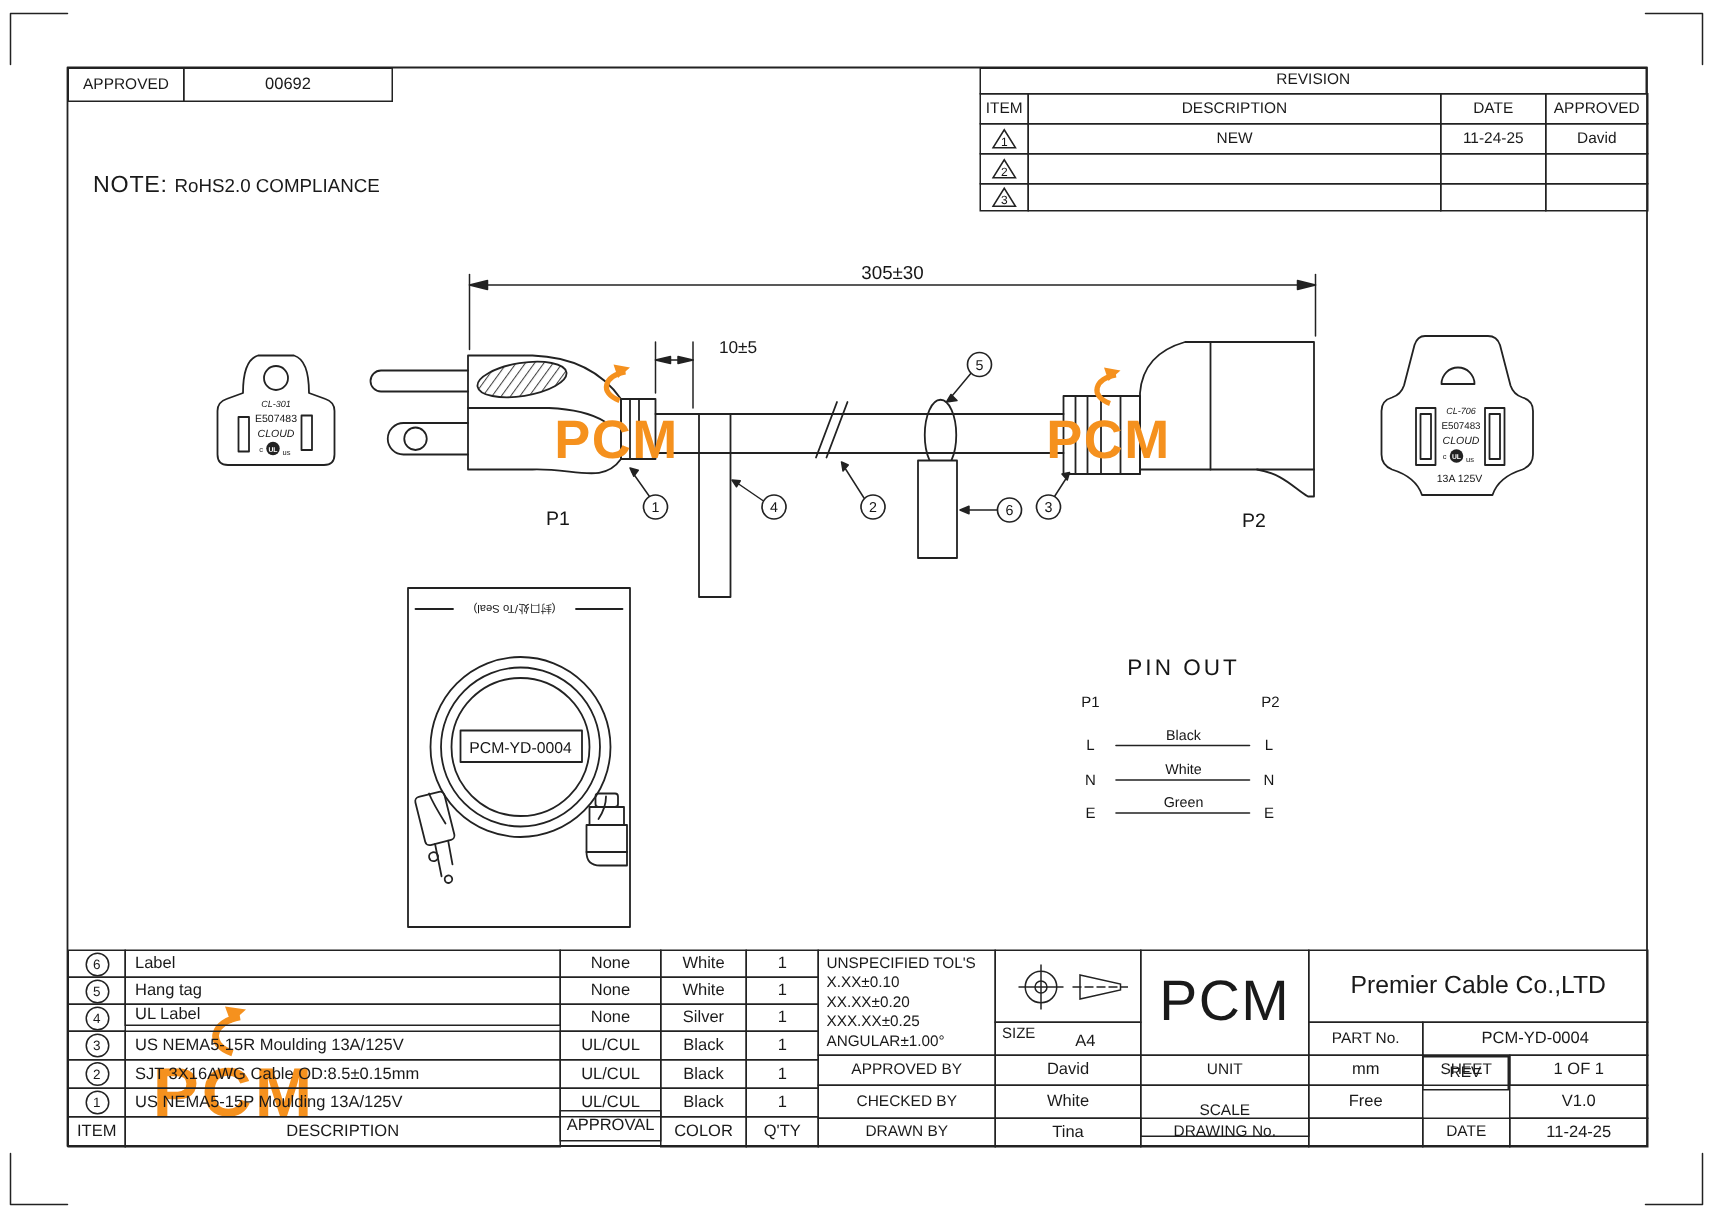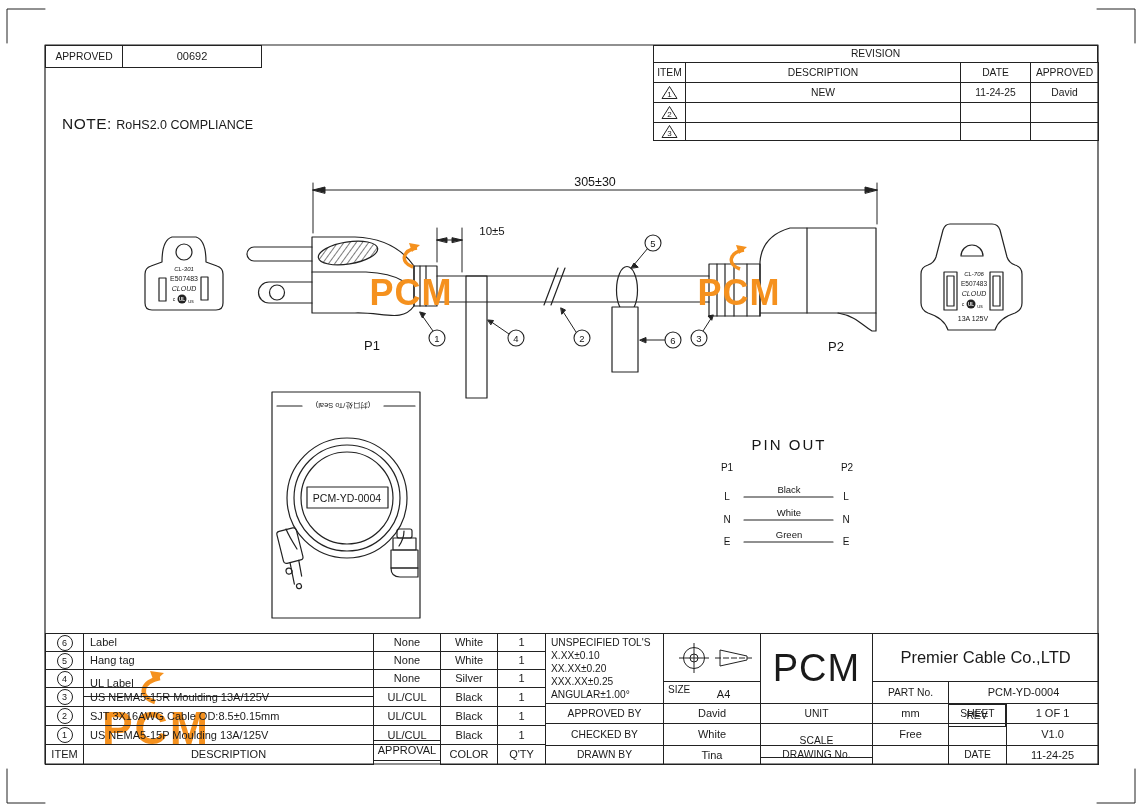--- a/index.html
+++ b/index.html
@@ -303,21 +303,21 @@
         <span class="circ">5</span>
       </div>
     <div class="cell overlay left" style="left:83px;top:651px;width:291px;height:19px">Hang tag</div>
     <div class="cell overlay" style="left:373px;top:651px;width:68px;height:19px">None</div>
     <div class="cell overlay" style="left:440px;top:651px;width:58px;height:19px">White</div>
     <div class="cell overlay" style="left:497px;top:651px;width:49px;height:19px">1</div>
 
     <div class="cell overlay" style="left:45px;top:669px;width:39px;height:19px">
         <span class="circ">4</span>
       </div>
-    <div class="cell overlay left" style="left:83px;top:669px;width:291px;height:28px">UL Label</div>
+    <div class="cell overlay left" style="left:83px;top:669px;width:291px;height:15px">UL Label</div>
     <div class="cell overlay" style="left:373px;top:669px;width:68px;height:19px">None</div>
     <div class="cell overlay" style="left:440px;top:669px;width:58px;height:19px">Silver</div>
     <div class="cell overlay" style="left:497px;top:669px;width:49px;height:19px">1</div>
 
     <div class="cell overlay" style="left:45px;top:687px;width:39px;height:20px">
         <span class="circ">3</span>
       </div>
     <div class="cell overlay left" style="left:83px;top:687px;width:291px;height:20px">US NEMA5-15R Moulding 13A/125V</div>
     <div class="cell overlay" style="left:373px;top:687px;width:68px;height:20px">UL/CUL</div>
     <div class="cell overlay" style="left:440px;top:687px;width:58px;height:20px">Black</div>

